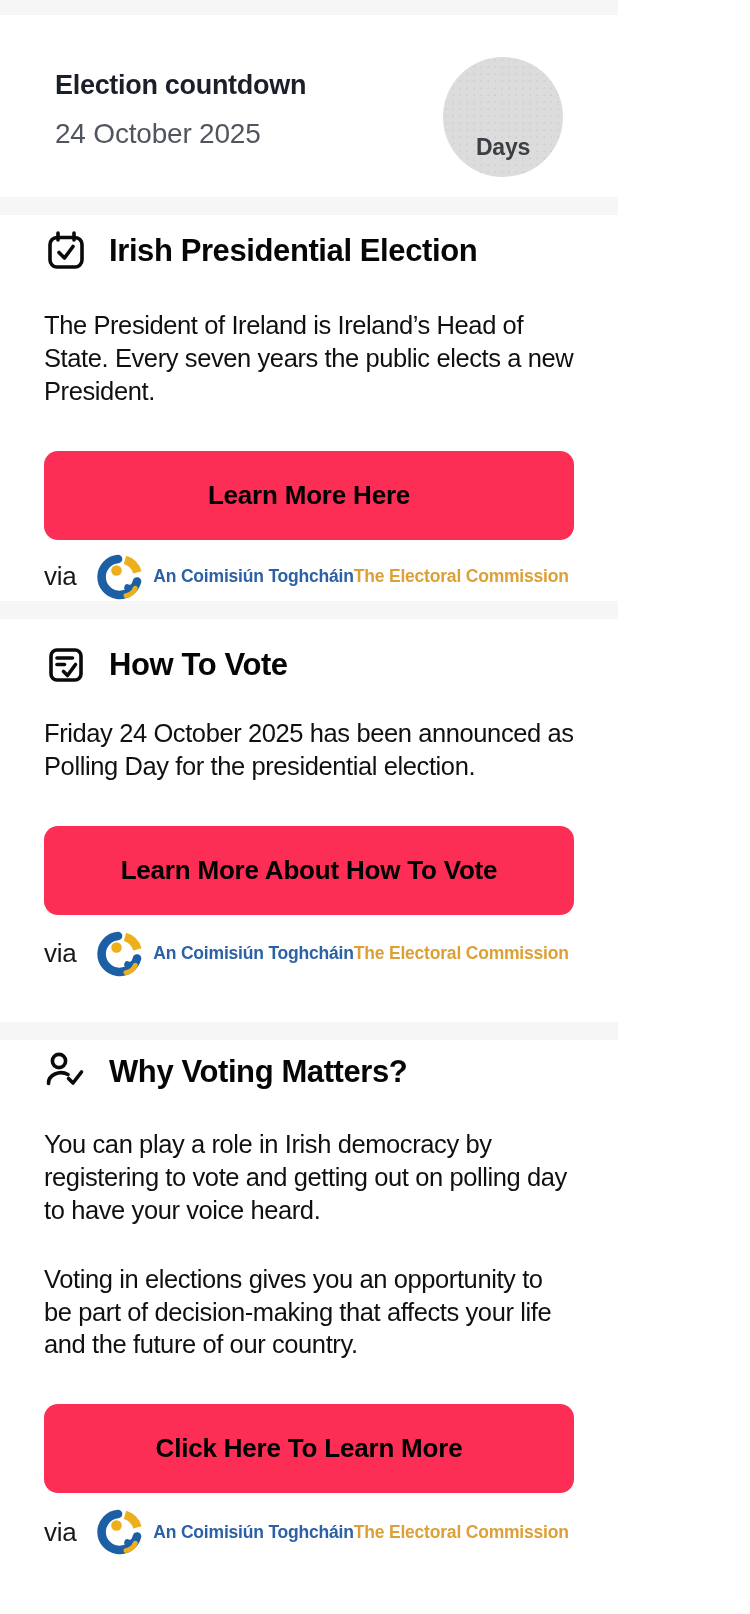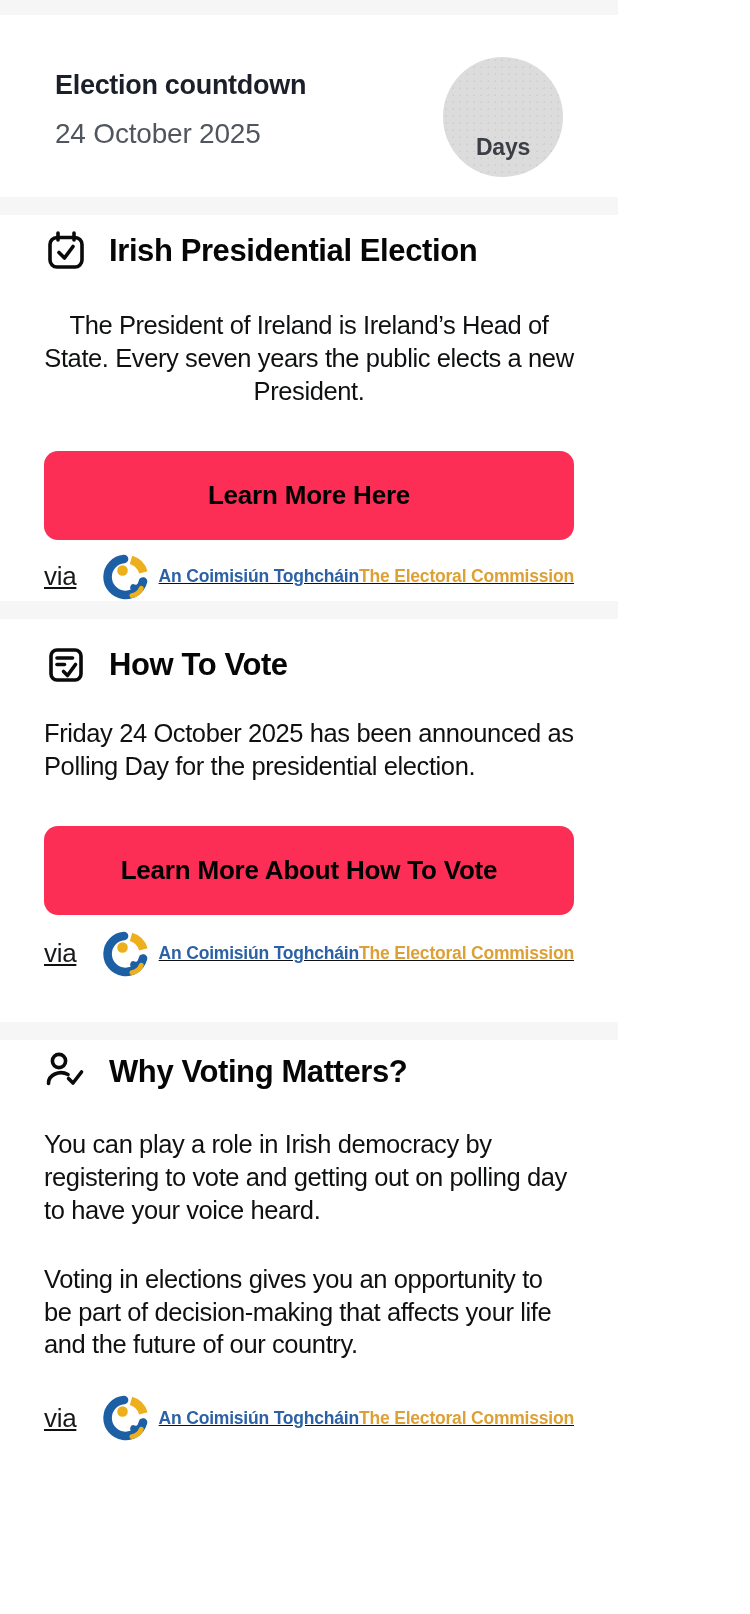--- a/index.html
+++ b/index.html
@@ -40,31 +40,31 @@
   .card-para {
     font-size:25.5px; line-height:1.29; color:#0f1011; letter-spacing:-0.4px;
   }
   .cta-btn {
     display:flex; align-items:center; justify-content:center;
     width:100%; height:89px;
     background:var(--accent-red, #fc2e55);
     border:none; border-radius:14px; cursor:pointer;
     color:#000000; font-family:inherit; font-size:26px; font-weight:700; letter-spacing:-0.2px;margin-top:43px;
   }
-  .via-row { display:flex; align-items:center; justify-content:space-between; gap:15px;text-decoration:underline; }
+  .via-row { display:flex; align-items:center; justify-content:flex-start; gap:21px; }
   .via-label { font-size:26px; color:#17181a; letter-spacing:-0.3px; }
   .logo-lockup { display:flex; align-items:center; gap:10px; cursor:pointer; }
   .logo-text { display:flex; flex-direction:row; justify-content:center; line-height:1.18; }
   .logo-line1 { color:var(--logo-text-blue, #2c61a5); font-size:17.5px; font-weight:700; letter-spacing:-0.2px; }
   .logo-line2 { color:var(--logo-text-gold, #dda036); font-size:17.5px; font-weight:700; letter-spacing:-0.2px; }
 
   
   .card-1 { height:386px; padding-top:14px; }
   .card-1 .card-head { margin-bottom:36px; }
-  .card-1 .card-para { margin-bottom:22px;text-align:center; }
+  .card-1 .card-para { margin-bottom:22px; }
   .card-1 .cta-btn  { margin-bottom:14px; }
 
   .card-2 { height:403px; padding-top:24px; }
   .card-2 .card-head { margin-bottom:30px; }
   .card-2 .card-para { margin-bottom:40px; }
   .card-2 .cta-btn  { margin-bottom:16px; }
 
   .card-3 { height:574px; padding-top:10px; }
   .card-3 .card-head { margin-bottom:34px; }
   .card-3 .para-1 { margin-bottom:34px; }
@@ -160,20 +160,21 @@
     <div class="card-head">
       <svg class="hicon" width="44" height="44" viewBox="0 0 44 44" aria-hidden="true">
         <circle cx="15" cy="11" r="6.6"></circle>
         <path d="M4.5 33.5 A 12.5 10.5 0 0 1 24 24.5"></path>
         <path d="M24.5 28.5 L29 33 L37.5 22"></path>
       </svg>
       <div class="card-title">Why Voting Matters?</div>
     </div>
     <p class="card-para para-2">You can play a role in Irish democracy by registering to vote and getting out on polling day to have your voice heard.</p>
     <p class="card-para para-1">Voting in elections gives you an opportunity to be part of decision-making that affects your life and the future of our country.</p>
+    <button class="cta-btn">Click Here To Learn More</button>
     <div class="via-row">
       <span class="via-label">via</span>
       <div class="logo-lockup">
         <svg width="46" height="46" viewBox="0 0 46 46" aria-hidden="true">
           <path d="M21 5 A 18 18 0 1 0 40 27.5" fill="none" stroke="#1d5fa5" stroke-width="8.6" stroke-linecap="round"></path>
           <path d="M40 27.5 A 7 7 0 0 1 30.5 33.5" fill="none" stroke="#1d5fa5" stroke-width="6.6" stroke-linecap="round"></path>
           <path d="M28 5.8 A 18 18 0 0 1 40.4 18.4" fill="none" stroke="#edb01c" stroke-width="8.6" stroke-linecap="butt"></path>
           <circle cx="19.5" cy="16.5" r="5.3" fill="#edb01c"></circle>
           <path d="M29 41.6 A 12 12 0 0 0 38.2 34.4" fill="none" stroke="#edb01c" stroke-width="5" stroke-linecap="round"></path>
         </svg>

